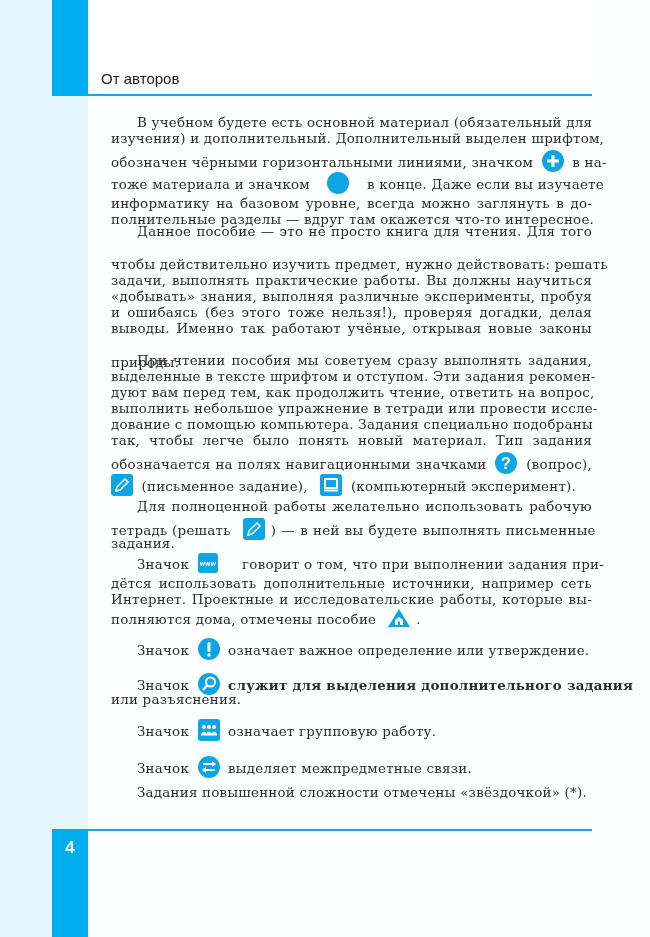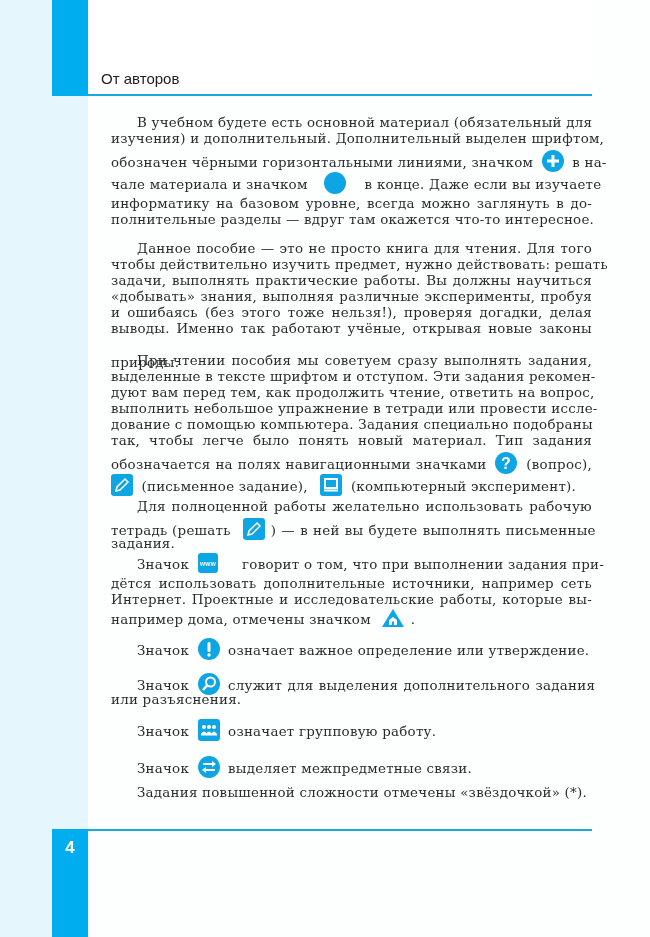--- a/index.html
+++ b/index.html
@@ -39,28 +39,28 @@
   <span>обозначен чёрными горизонтальными линиями, значком</span>
   <span class="ico circle">
     <svg width="22" height="22" viewBox="0 0 22 22">
         <rect x="5" y="9.5" width="12" height="3" fill="#fff"></rect>
         <rect x="9.5" y="5" width="3" height="12" fill="#fff"></rect>
       </svg>
   </span>
   <span>в на-</span>
 </div>
 <div class="line" style="top:174px">
-  <span>чале материала и значком</span>
+  <span>тоже материала и значком</span>
   <span class="ico circle" style="margin:0 14px 0 12px"></span>
   <span style="display:inline-block;width:232px;text-align:justify;text-align-last:justify;">в конце. Даже если вы изучаете</span>
 </div>
 <div class="line j" style="top:196px">информатику на базовом уровне, всегда можно заглянуть в до-</div>
 <div class="line j" style="top:212px">полнительные разделы — вдруг там окажется что-то интересное.</div>
 
-<div class="line j ind" style="top:241px">Данное пособие — это не просто книга для чтения. Для того</div>
+<div class="line j ind" style="top:224px">Данное пособие — это не просто книга для чтения. Для того</div>
 <div class="line j" style="top:257px">чтобы действительно изучить предмет, нужно действовать: решать</div>
 <div class="line j" style="top:273px">задачи, выполнять практические работы. Вы должны научиться</div>
 <div class="line j" style="top:289px">«добывать» знания, выполняя различные эксперименты, пробуя</div>
 <div class="line j" style="top:305px">и ошибаясь (без этого тоже нельзя!), проверяя догадки, делая</div>
 <div class="line j" style="top:321px">выводы. Именно так работают учёные, открывая новые законы</div>
 <div class="line" style="top:355px">природы.</div>
 
 <div class="line j ind" style="top:353px">При чтении пособия мы советуем сразу выполнять задания,</div>
 <div class="line j" style="top:369px">выделенные в тексте шрифтом и отступом. Эти задания рекомен-</div>
 <div class="line j" style="top:385px">дуют вам перед тем, как продолжить чтение, ответить на вопрос,</div>
@@ -109,21 +109,21 @@
   <span class="ico sq" style="width:20px;height:20px;">
     <svg width="20" height="20" viewBox="0 0 20 20">
         <text x="10" y="13" text-anchor="middle" font-family="Liberation Sans, sans-serif" font-weight="bold" font-size="6.5" fill="#fff">www</text>
       </svg>
   </span>
   <span style="display:inline-block;width:360px;text-align:justify;text-align-last:justify;margin-left:16px;">говорит о том, что при выполнении задания при-</span>
 </div>
 <div class="line j" style="top:576px">дётся использовать дополнительные источники, например сеть</div>
 <div class="line j" style="top:592px">Интернет. Проектные и исследовательские работы, которые вы-</div>
 <div class="line" style="top:610px">
-  <span>например дома, отмечены значком</span>
+  <span>полняются дома, отмечены пособие</span>
   <span class="ico" style="width:24px;height:20px;margin:0 1px 0 6px">
     <svg width="24" height="20" viewBox="0 0 24 20">
         <path d="M12 1 L23 19 L1 19 Z" fill="#0ea5e4"></path>
         <path d="M12 9 L16 12 L16 17 L8 17 L8 12 Z" fill="#fff"></path>
         <rect x="11" y="13.5" width="2" height="3.5" fill="#0ea5e4"></rect>
       </svg>
   </span>
   <span>.</span>
 </div>
 
@@ -138,21 +138,21 @@
   <span>означает важное определение или утверждение.</span>
 </div>
 <div class="line ind" style="top:675px">
   <span>Значок</span>
   <span class="ico circle">
     <svg width="22" height="22" viewBox="0 0 22 22">
         <circle cx="12.5" cy="9" r="4.5" fill="none" stroke="#fff" stroke-width="2"></circle>
         <line x1="9.5" y1="12" x2="5" y2="17" stroke="#fff" stroke-width="2.5"></line>
       </svg>
   </span>
-  <span style="display:inline-block;width:367px;text-align:justify;text-align-last:justify;">служит для выделения дополнительного задания</span>
+  <span style="display:inline-block;width:367px;text-align:justify;text-align-last:justify;font-weight:bold;">служит для выделения дополнительного задания</span>
 </div>
 <div class="line" style="top:692px">или разъяснения.</div>
 <div class="line ind" style="top:721px">
   <span>Значок</span>
   <span class="ico sq">
     <svg width="22" height="22" viewBox="0 0 22 22">
         <circle cx="6" cy="8" r="2" fill="#fff"></circle>
         <circle cx="11" cy="8" r="2" fill="#fff"></circle>
         <circle cx="16" cy="8" r="2" fill="#fff"></circle>
         <path d="M3 15 Q6 10 9 15 Z M8 15 Q11 10 14 15 Z M13 15 Q16 10 19 15 Z" fill="#fff"></path>

